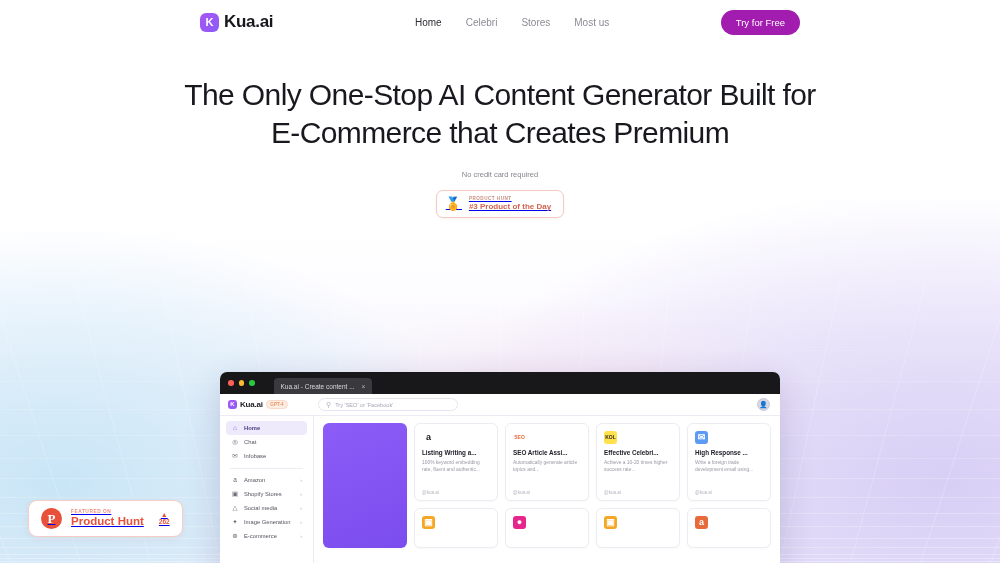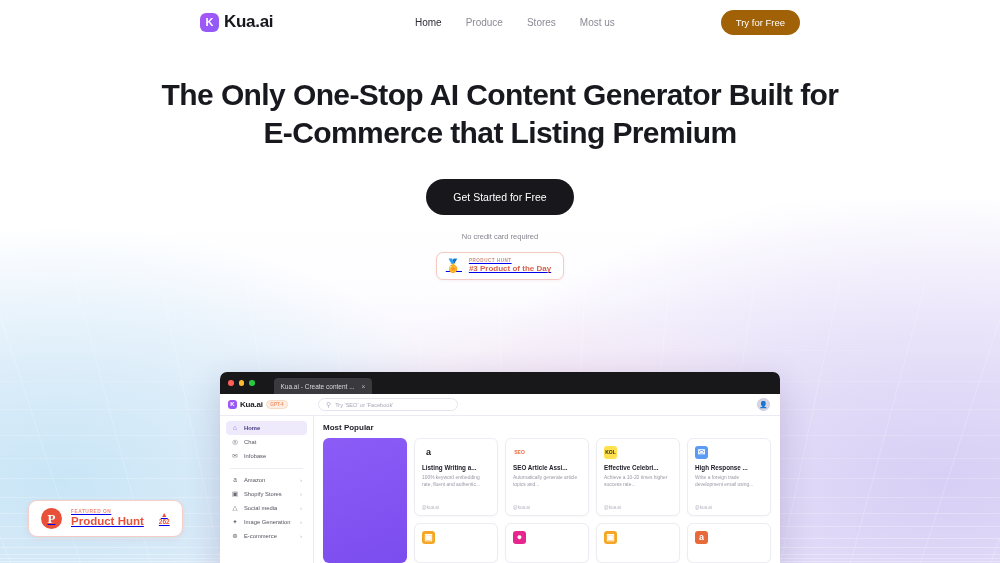--- a/index.html
+++ b/index.html
@@ -45,29 +45,29 @@
     background:linear-gradient(135deg,#a855f7 0%,#8b5cf6 100%);
     display:flex; align-items:center; justify-content:center;
     color:#fff; font-size:11px; font-weight:700; line-height:1;
   }
   .logo-text { font-size:17px; font-weight:700; color:#17171c; letter-spacing:-.3px; }
   .nav { position:absolute; left:415px; display:flex; gap:24px; align-items:center; }
   .nav a { font-size:10px; color:#8b8b95; text-decoration:none; white-space:nowrap; }
   .nav a.active { color:#2d2d35; }
   .cta-top {
     position:absolute; right:200px;
-    background:#a16207; color:#fff; border:none;
+    background:#a21caf; color:#fff; border:none;
     font-size:9.5px; font-weight:500; font-family:inherit;
     padding:7px 15px; border-radius:16px; cursor:pointer; white-space:nowrap;
   }
 
   
   .hero { position:absolute; top:0; left:0; right:0; z-index:10; text-align:center; }
   .headline {
-    margin-top:76px; font-size:30px; line-height:1.28; font-weight:700;
+    margin-top:76px; font-size:30px; line-height:1.28; font-weight:400;
     color:#18181f; letter-spacing:-.6px;
   }
   .headline .gradient-word {
     background:linear-gradient(90deg,#8d7bf0 0%,#7aa6f5 55%,#6fb8f7 100%);
     -webkit-background-clip:text; background-clip:text;
     -webkit-text-fill-color:transparent; color:transparent;
     display:inline-block;
   }
   .subhead {
     margin-top:17px; font-size:8.5px; color:#6e6e7a; font-weight:400; letter-spacing:.02px;
@@ -244,35 +244,32 @@
     </div>
 </div>
 
 <div class="header">
   <div class="logo">
     <span class="logo-mark">K</span>
     <span class="logo-text">Kua.ai</span>
   </div>
   <nav class="nav" id="nav-links">
       <a href="#" class="active">Home</a>
-      <a href="#">Produce</a>
+      <a href="#">Celebri</a>
       <a href="#">Stores</a>
       <a href="#">Most us</a>
     </nav>
   <button class="cta-top">Try for Free</button>
 </div>
 
 <div class="hero">
   <h1 class="headline">
     <span>The Only One-Stop AI Content Generator Built for</span><br>
-    <span>E-Commerce that Listing Premium</span><br>
+    <span>E-Commerce that Creates Premium</span><br>
   </h1>
-  <div>
-    <button class="btn-primary">Get Started for Free</button>
-  </div>
   <p class="nocard">No credit card required</p>
   <div>
     <a class="ph-center" href="#">
       <span class="ph-medal">🏅</span>
       <span class="ph-center-txt">
         <span class="ph-kicker" style="display:block">PRODUCT HUNT</span>
         <span class="ph-main" style="display:block">#3 Product of the Day</span>
       </span>
     </a>
   </div>
@@ -355,21 +352,20 @@
             </div>
             <div class="side-item">
               <span class="side-ico">⊕</span>
               <span class="side-label">E-commerce</span>
               <span class="side-chev">›</span>
             </div>
           </div>
       </div>
 
       <div class="app-main">
-        <div class="sec-title">Most Popular</div>
         <div class="card-grid" id="card-grid">
             <div class="card card-create">
               <span class="create-plus"></span>
               <span class="create-label"></span>
             </div>
             <div class="card">
               <div class="card-ico" style="background: rgb(255, 255, 255); color: rgb(23, 23, 28);">a</div>
               <div class="card-title">Listing Writing a...</div>
               <div class="card-desc">100% keyword embedding rate, fluent and authentic...</div>
               <div class="card-foot">@kua.ai</div>

